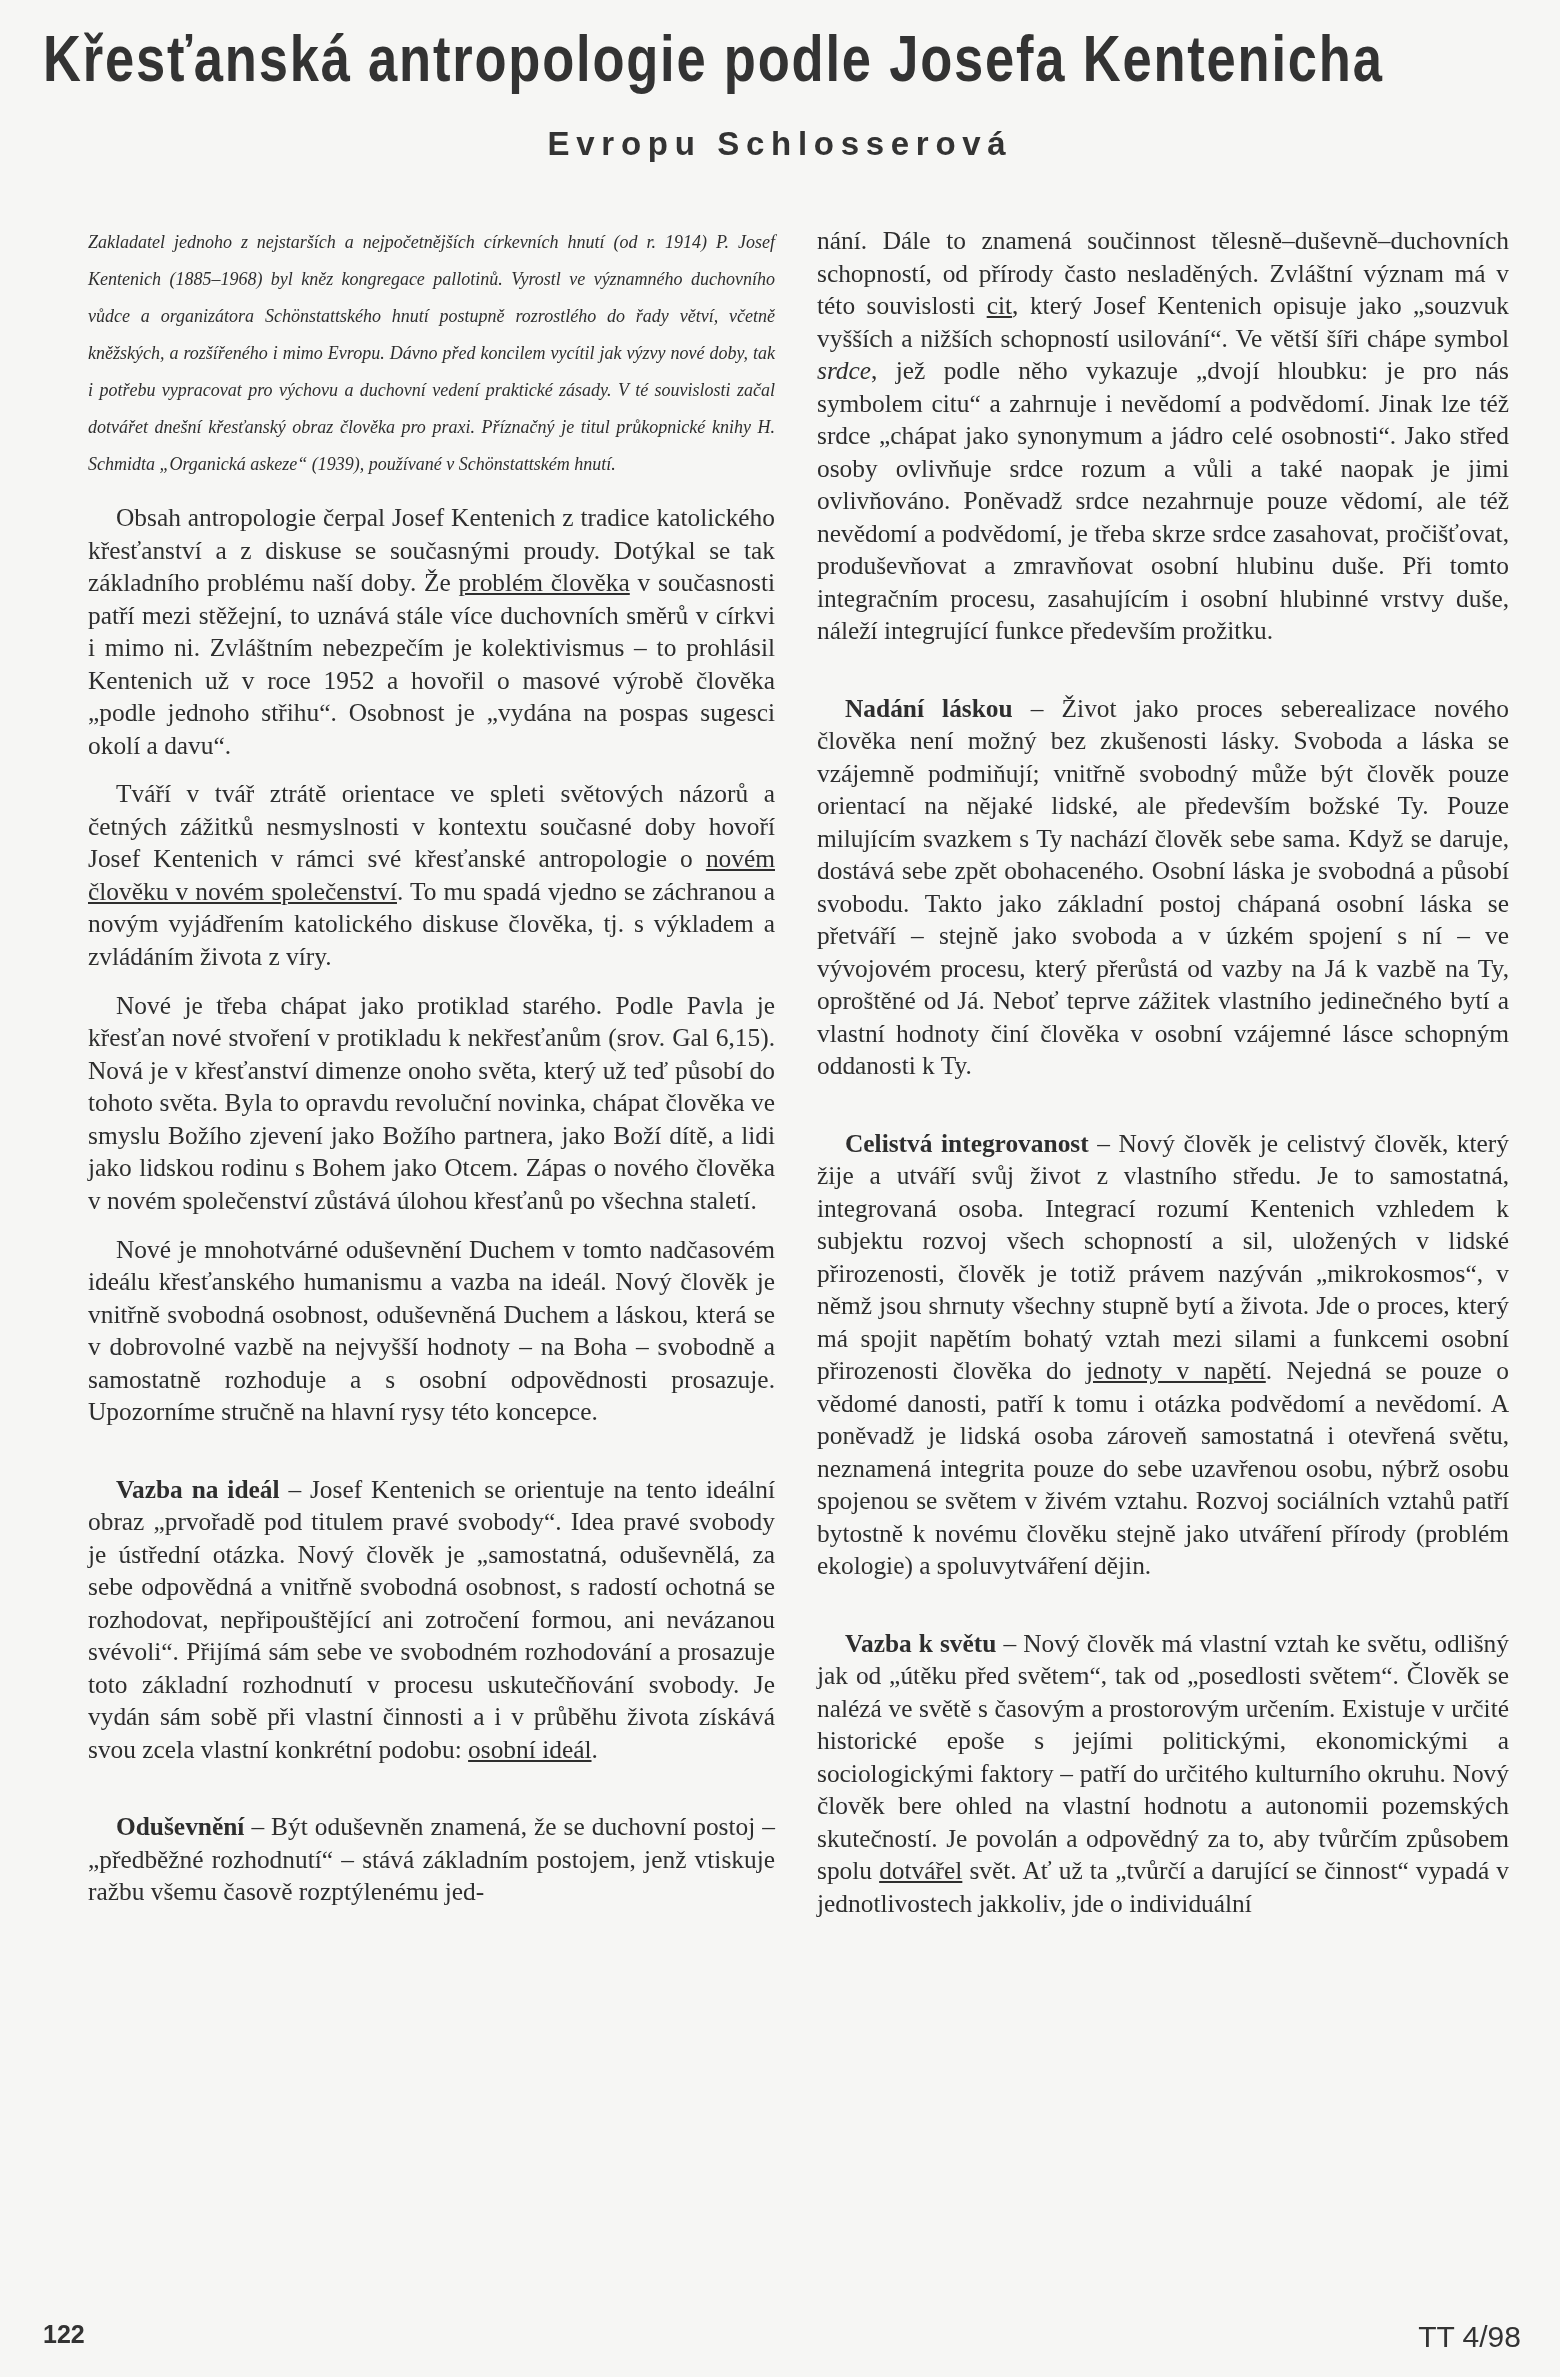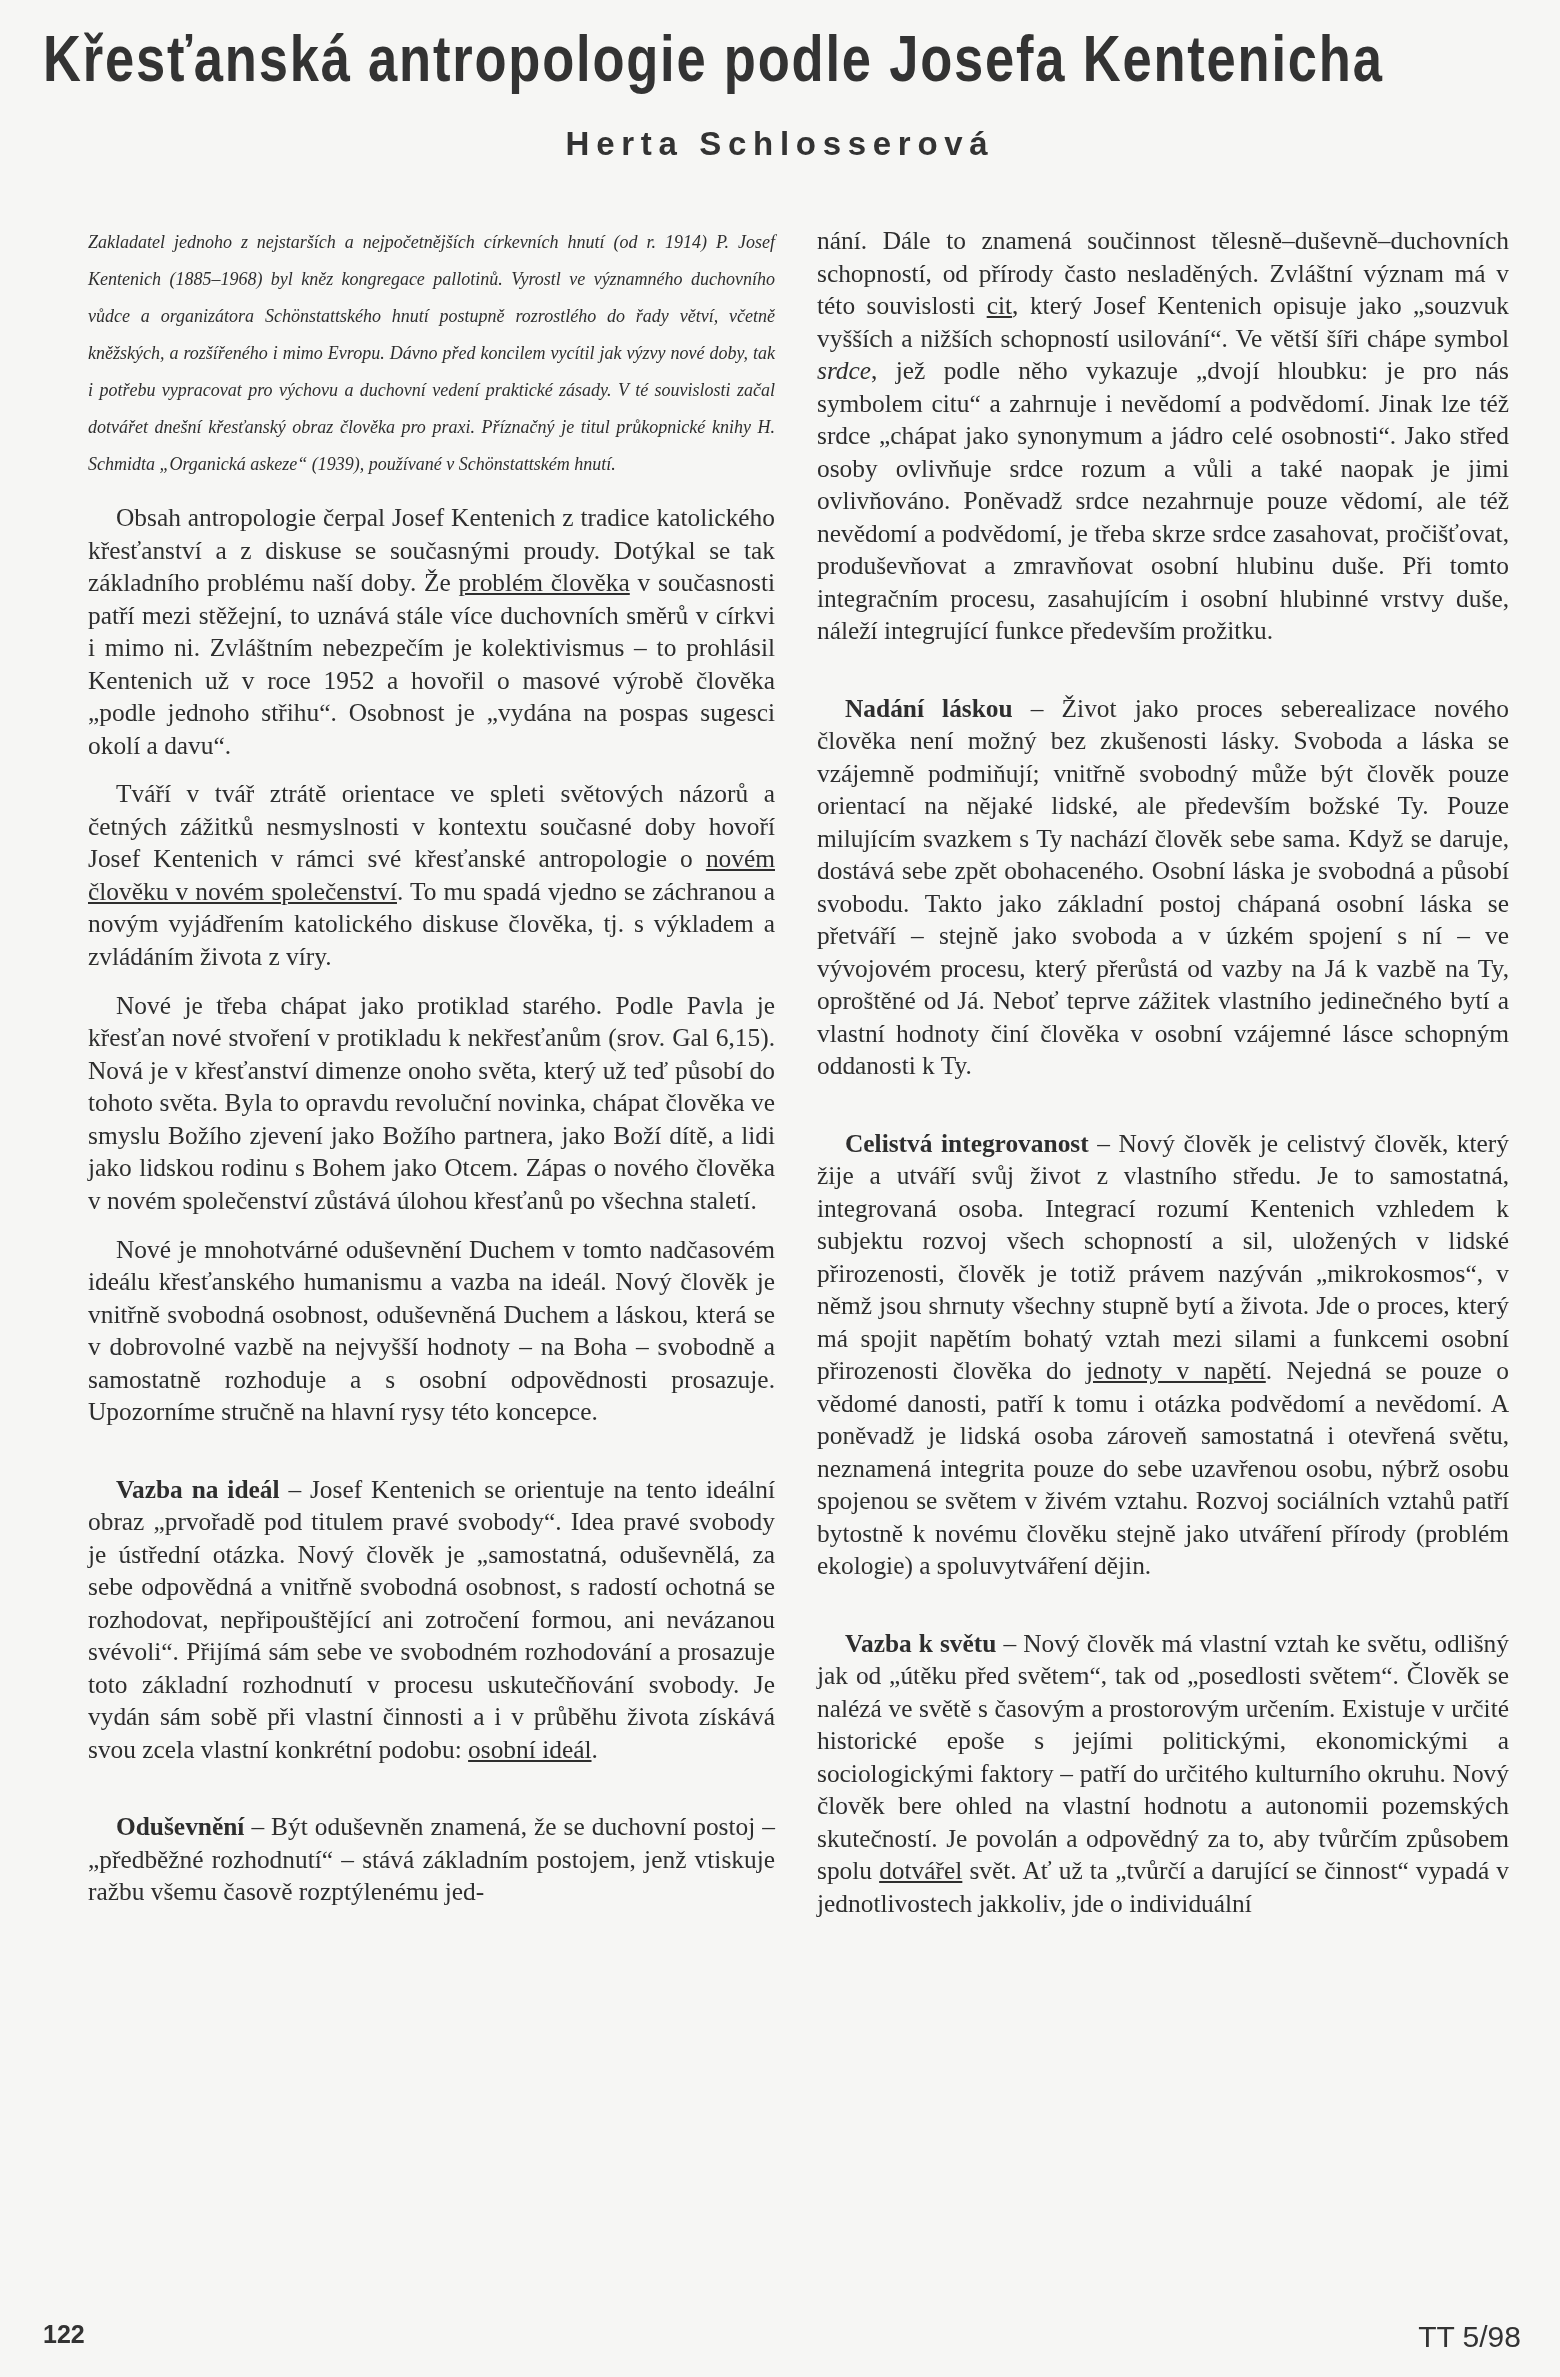--- a/index.html
+++ b/index.html
@@ -40,34 +40,34 @@
   }
   .footer-right {
     position: absolute; right: 39px; top: 2320px;
     font-family: "Liberation Sans", sans-serif; font-size: 30px; color: #333;
   }
 </style>
 </head>
 <body>
 
 <div class="title">Křesťanská antropologie podle Josefa Kentenicha</div>
-<div class="author">Herta Schlosserová</div>
+<div class="author">Evropu Schlosserová</div>
 
 <div class="col left">
   <p class="lead">Zakladatel jednoho z nejstarších a nejpočetnějších církevních hnutí (od r. 1914) P. Josef Kentenich (1885–1968) byl kněz kongregace pallotinů. Vyrostl ve významného duchovního vůdce a organizátora Schönstattského hnutí postupně rozrostlého do řady větví, včetně kněžských, a rozšířeného i mimo Evropu. Dávno před koncilem vycítil jak výzvy nové doby, tak i potřebu vypracovat pro výchovu a duchovní vedení praktické zásady. V té souvislosti začal dotvářet dnešní křesťanský obraz člověka pro praxi. Příznačný je titul průkopnické knihy H. Schmidta „Organická askeze“ (1939), používané v Schönstattském hnutí.</p>
   <p><span>Obsah antropologie čerpal Josef Kentenich z tradice katolického křesťanství a z diskuse se současnými proudy. Dotýkal se tak základního problému naší doby. Že </span><span class="u">problém člověka</span><span> v současnosti patří mezi stěžejní, to uznává stále více duchovních směrů v církvi i mimo ni. Zvláštním nebezpečím je kolektivismus – to prohlásil Kentenich už v roce 1952 a hovořil o masové výrobě člověka „podle jednoho střihu“. Osobnost je „vydána na pospas sugesci okolí a davu“.</span></p>
   <p><span>Tváří v tvář ztrátě orientace ve spleti světových názorů a četných zážitků nesmyslnosti v kontextu současné doby hovoří Josef Kentenich v rámci své křesťanské antropologie o </span><span class="u">novém člověku v novém společenství</span><span>. To mu spadá vjedno se záchranou a novým vyjádřením katolického diskuse člověka, tj. s výkladem a zvládáním života z víry.</span></p>
   <p>Nové je třeba chápat jako protiklad starého. Podle Pavla je křesťan nové stvoření v protikladu k nekřesťanům (srov. Gal 6,15). Nová je v křesťanství dimenze onoho světa, který už teď působí do tohoto světa. Byla to opravdu revoluční novinka, chápat člověka ve smyslu Božího zjevení jako Božího partnera, jako Boží dítě, a lidi jako lidskou rodinu s Bohem jako Otcem. Zápas o nového člověka v novém společenství zůstává úlohou křesťanů po všechna staletí.</p>
   <p>Nové je mnohotvárné oduševnění Duchem v tomto nadčasovém ideálu křesťanského humanismu a vazba na ideál. Nový člověk je vnitřně svobodná osobnost, oduševněná Duchem a láskou, která se v dobrovolné vazbě na nejvyšší hodnoty – na Boha – svobodně a samostatně rozhoduje a s osobní odpovědnosti prosazuje. Upozorníme stručně na hlavní rysy této koncepce.</p>
   <p class="section"><span class="kw">Vazba na ideál</span><span> – Josef Kentenich se orientuje na tento ideální obraz „prvořadě pod titulem pravé svobody“. Idea pravé svobody je ústřední otázka. Nový člověk je „samostatná, oduševnělá, za sebe odpovědná a vnitřně svobodná osobnost, s radostí ochotná se rozhodovat, nepřipouštějící ani zotročení formou, ani nevázanou svévoli“. Přijímá sám sebe ve svobodném rozhodování a prosazuje toto základní rozhodnutí v procesu uskutečňování svobody. Je vydán sám sobě při vlastní činnosti a i v průběhu života získává svou zcela vlastní konkrétní podobu: </span><span class="u">osobní ideál</span><span>.</span></p>
   <p class="section"><span class="kw">Oduševnění</span><span> – Být oduševněn znamená, že se duchovní postoj – „předběžné rozhodnutí“ – stává základním postojem, jenž vtiskuje ražbu všemu časově rozptýlenému jed-</span></p>
 </div>
 
 <div class="col right">
   <p class="noindent"><span>nání. Dále to znamená součinnost tělesně–duševně–duchovních schopností, od přírody často nesladěných. Zvláštní význam má v této souvislosti </span><span class="u">cit</span><span>, který Josef Kentenich opisuje jako „souzvuk vyšších a nižších schopností usilování“. Ve větší šíři chápe symbol </span><span class="i">srdce</span><span>, jež podle něho vykazuje „dvojí hloubku: je pro nás symbolem citu“ a zahrnuje i nevědomí a podvědomí. Jinak lze též srdce „chápat jako synonymum a jádro celé osobnosti“. Jako střed osoby ovlivňuje srdce rozum a vůli a také naopak je jimi ovlivňováno. Poněvadž srdce nezahrnuje pouze vědomí, ale též nevědomí a podvědomí, je třeba skrze srdce zasahovat, pročišťovat, produševňovat a zmravňovat osobní hlubinu duše. Při tomto integračním procesu, zasahujícím i osobní hlubinné vrstvy duše, náleží integrující funkce především prožitku.</span></p>
   <p class="section"><span class="kw">Nadání láskou</span><span> – Život jako proces seberealizace nového člověka není možný bez zkušenosti lásky. Svoboda a láska se vzájemně podmiňují; vnitřně svobodný může být člověk pouze orientací na nějaké lidské, ale především božské Ty. Pouze milujícím svazkem s Ty nachází člověk sebe sama. Když se daruje, dostává sebe zpět obohaceného. Osobní láska je svobodná a působí svobodu. Takto jako základní postoj chápaná osobní láska se přetváří – stejně jako svoboda a v úzkém spojení s ní – ve vývojovém procesu, který přerůstá od vazby na Já k vazbě na Ty, oproštěné od Já. Neboť teprve zážitek vlastního jedinečného bytí a vlastní hodnoty činí člověka v osobní vzájemné lásce schopným oddanosti k Ty.</span></p>
   <p class="section"><span class="kw">Celistvá integrovanost</span><span> – Nový člověk je celistvý člověk, který žije a utváří svůj život z vlastního středu. Je to samostatná, integrovaná osoba. Integrací rozumí Kentenich vzhledem k subjektu rozvoj všech schopností a sil, uložených v lidské přirozenosti, člověk je totiž právem nazýván „mikrokosmos“, v němž jsou shrnuty všechny stupně bytí a života. Jde o proces, který má spojit napětím bohatý vztah mezi silami a funkcemi osobní přirozenosti člověka do </span><span class="u">jednoty v napětí</span><span>. Nejedná se pouze o vědomé danosti, patří k tomu i otázka podvědomí a nevědomí. A poněvadž je lidská osoba zároveň samostatná i otevřená světu, neznamená integrita pouze do sebe uzavřenou osobu, nýbrž osobu spojenou se světem v živém vztahu. Rozvoj sociálních vztahů patří bytostně k novému člověku stejně jako utváření přírody (problém ekologie) a spoluvytváření dějin.</span></p>
   <p class="section"><span class="kw">Vazba k světu</span><span> – Nový člověk má vlastní vztah ke světu, odlišný jak od „útěku před světem“, tak od „posedlosti světem“. Člověk se nalézá ve světě s časovým a prostorovým určením. Existuje v určité historické epoše s jejími politickými, ekonomickými a sociologickými faktory – patří do určitého kulturního okruhu. Nový člověk bere ohled na vlastní hodnotu a autonomii pozemských skutečností. Je povolán a odpovědný za to, aby tvůrčím způsobem spolu </span><span class="u">dotvářel</span><span> svět. Ať už ta „tvůrčí a darující se činnost“ vypadá v jednotlivostech jakkoliv, jde o individuální</span></p>
 </div>
 
 <div class="footer-left">122</div>
-<div class="footer-right">TT 5/98</div>
+<div class="footer-right">TT 4/98</div>
 
 
 </body></html>

